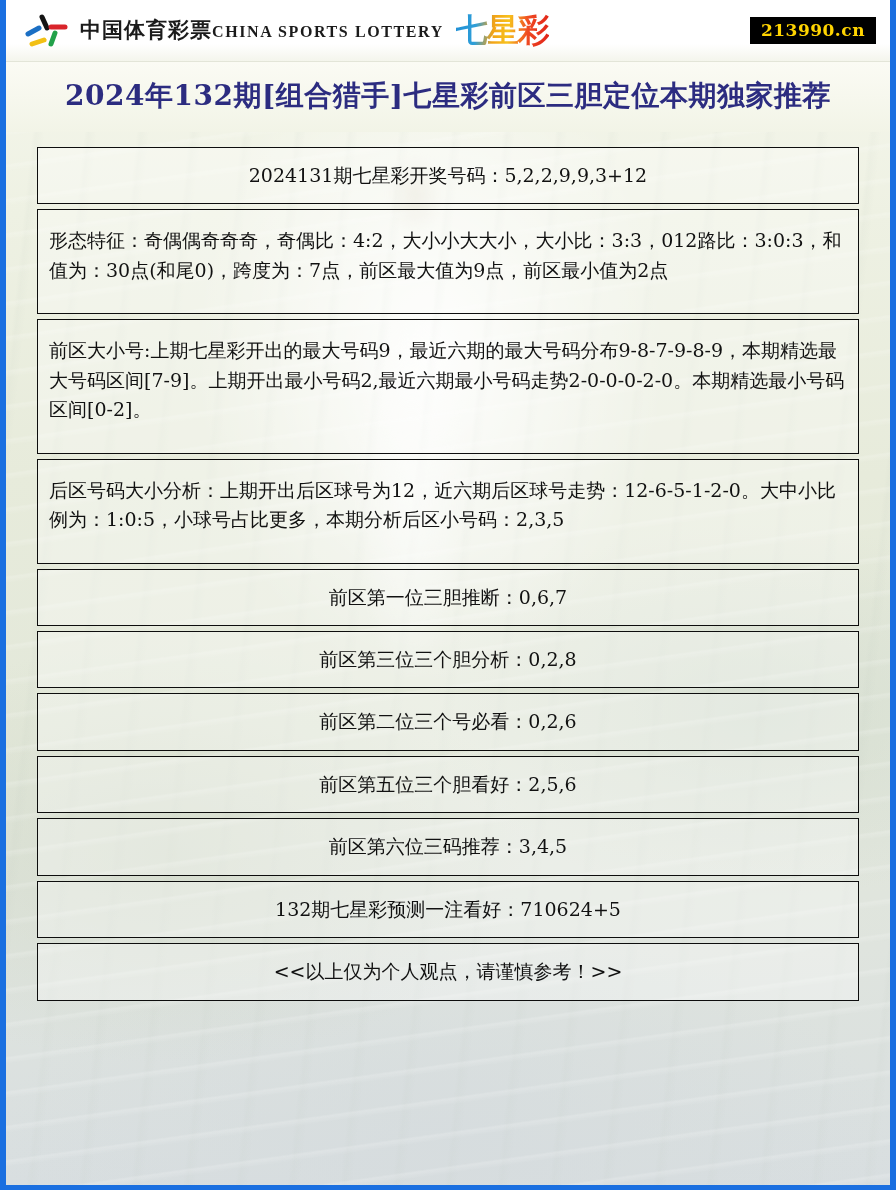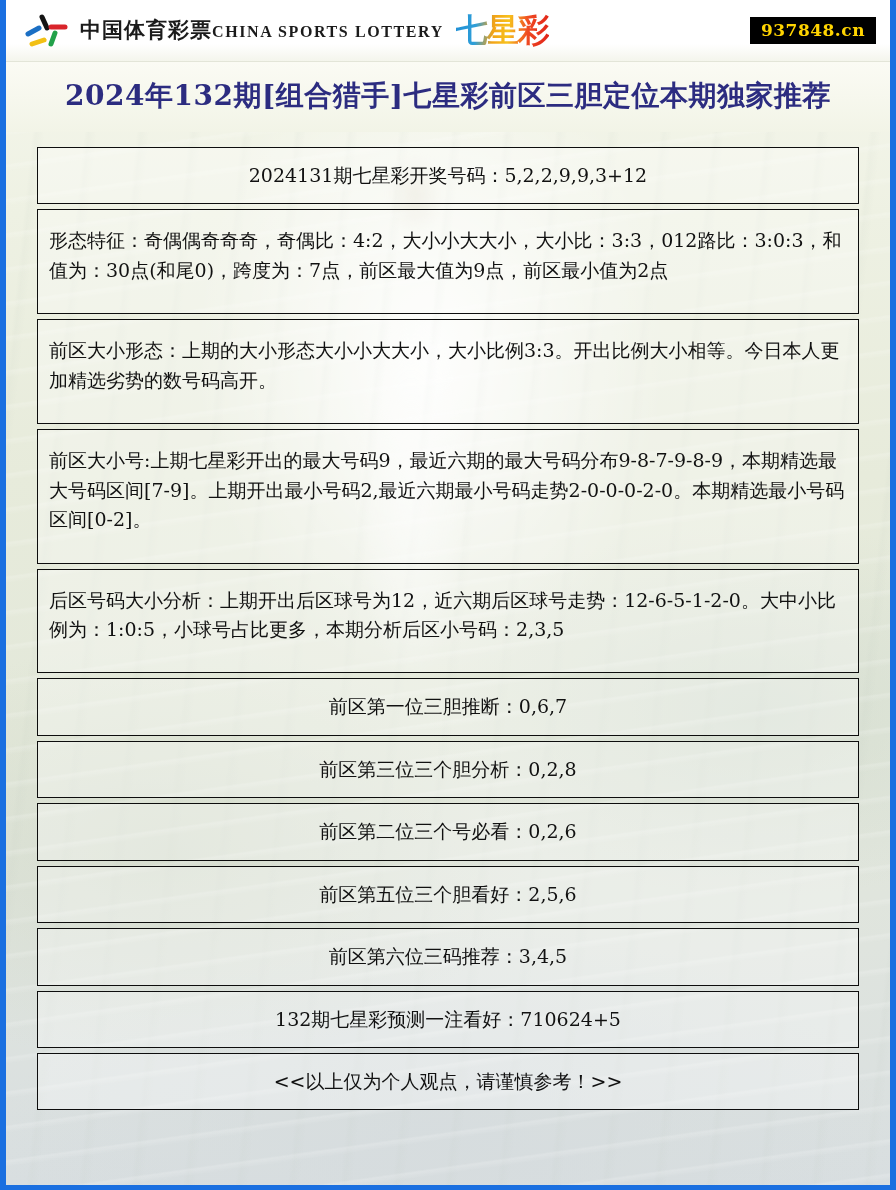--- a/index.html
+++ b/index.html
@@ -178,38 +178,35 @@
             <line x1="27" y1="33" x2="31" y2="22" stroke="#22a149" stroke-width="5"></line>
           </g>
         </svg>
       </span>
       <span class="brand-text">
         <span class="brand-cn">中国体育彩票</span>
         <span class="brand-en">CHINA SPORTS LOTTERY</span>
       </span>
       <span class="brand-qxc">七星彩</span>
     </div>
-    <span class="site-badge">937848.cn</span>
+    <span class="site-badge">213990.cn</span>
   </div>
 
   <div class="title-bar">
     <h1>2024年132期[组合猎手]七星彩前区三胆定位本期独家推荐</h1>
   </div>
 
   <div class="table-wrap">
     <table class="data-table">
       <tbody>
           <tr class="row-center">
             <td>2024131期七星彩开奖号码：5,2,2,9,9,3+12</td>
           </tr>
           <tr class="row-just row-tall">
             <td>形态特征：奇偶偶奇奇奇，奇偶比：4:2，大小小大大小，大小比：3:3，012路比：3:0:3，和值为：30点(和尾0)，跨度为：7点，前区最大值为9点，前区最小值为2点</td>
-          </tr>
-          <tr class="row-just row-tall">
-            <td>前区大小形态：上期的大小形态大小小大大小，大小比例3:3。开出比例大小相等。今日本人更加精选劣势的数号码高开。</td>
           </tr>
           <tr class="row-just row-tall">
             <td>前区大小号:上期七星彩开出的最大号码9，最近六期的最大号码分布9-8-7-9-8-9，本期精选最大号码区间[7-9]。上期开出最小号码2,最近六期最小号码走势2-0-0-0-2-0。本期精选最小号码区间[0-2]。</td>
           </tr>
           <tr class="row-just row-tall">
             <td>后区号码大小分析：上期开出后区球号为12，近六期后区球号走势：12-6-5-1-2-0。大中小比例为：1:0:5，小球号占比更多，本期分析后区小号码：2,3,5</td>
           </tr>
           <tr class="row-center">
             <td>前区第一位三胆推断：0,6,7</td>
           </tr>

